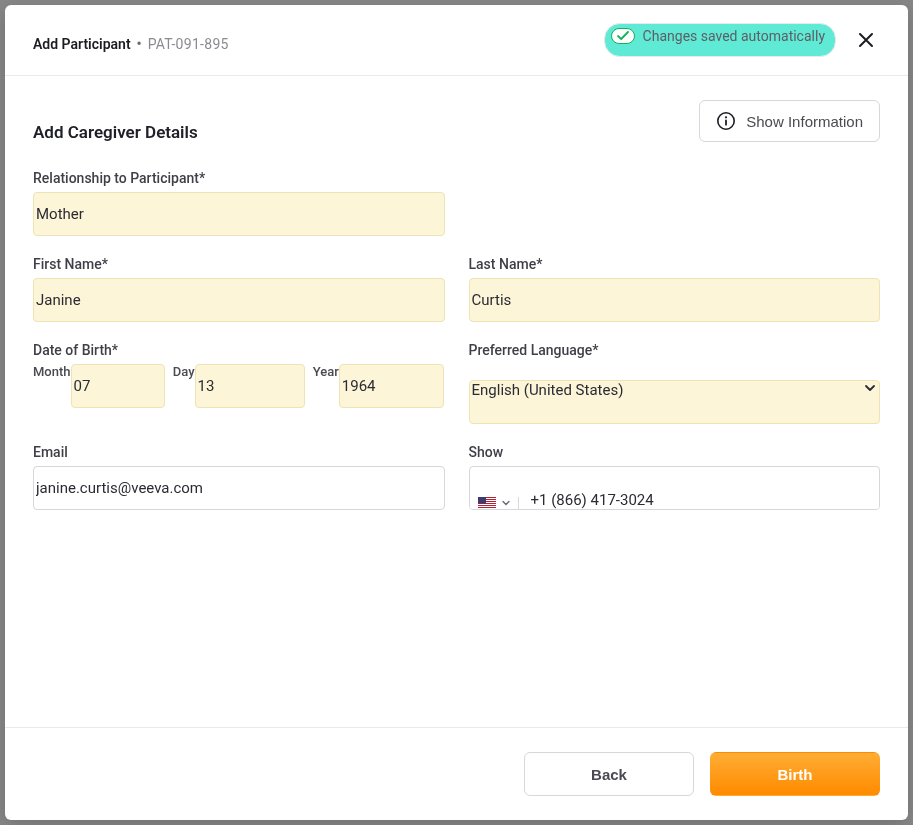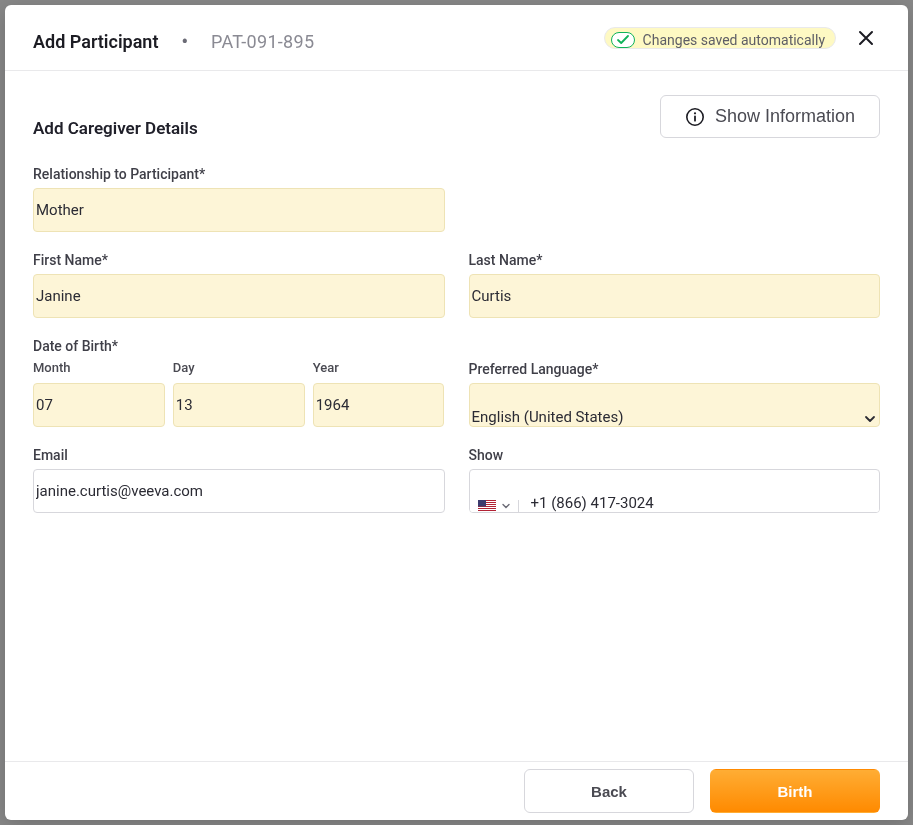--- a/index.html
+++ b/index.html
@@ -22,42 +22,42 @@
     .header {
       display: flex;
       align-items: center;
       justify-content: space-between;
       padding: 18px 28px 18px 28px;
       border-bottom: 1px solid #e9e9eb;
     }
     .header-left {
       display: flex;
       align-items: baseline;
-      gap: 23px;
-      font-size: 18px;
+      gap: 6px;
+      font-size: 14px;
       font-weight: 600;
       color: #1c1c23;
       margin-top: 8px;
     }
     .header-left .dot { color: #6b6b76; font-weight: 700; }
     .header-left .patid { color: #8a8a93; font-weight: 400; letter-spacing: .3px; text-align: center; }
     .header-right {
       display: flex;
       align-items: center;
       gap: 16px;
     }
     .saved-badge {
       display: flex;
       align-items: center;
       gap: 8px;
       color: #5e5e66;
       font-size: 14px;
       border: 1px solid #e9e9eb;
-      background: #fef9c3;
-      padding: 4px 10px 0 6px;
+      background: #5eead4;
+      padding: 4px 10px 12px 6px;
       border-radius: 16px;
     }
     .check-oval {
       display: inline-flex;
       align-items: center;
       justify-content: center;
       width: 24px; height: 16px;
       border: 1.5px solid #0fb35a;
       border-radius: 999px;
       background: #fff;
@@ -90,23 +90,23 @@
       font-weight: 600;
       color: #20202a;
     }
     .show-info-btn {
       display: inline-flex;
       align-items: center;
       gap: 10px;
       border: 1px solid #d7d7dc;
       background: #fff;
       color: #4a4a52;
-      padding: 10px 24px;
+      padding: 10px 16px;
       border-radius: 6px;
-      font-size: 18px;
+      font-size: 15px;
       cursor: pointer;
     }
 
     .grid {
       display: grid;
       grid-template-columns: 1fr 1fr;
       column-gap: 24px;
       row-gap: 20px;
     }
     .field { display: flex; flex-direction: column; gap: 6px; }
@@ -119,42 +119,42 @@
       border-radius: 4px;
       padding: 0 2px;
       font-size: 15px;
       color: #2b2b34;
       font-family: inherit;
       width: 100%;
     }
     .input.highlight, .select-like.highlight { background: #fdf5d7; border-color: #eee3b5; }
     .input { outline: none; }
     .select-like {
-      display: flex; align-items: flex-end; justify-content: space-between; cursor: pointer;
+      display: flex; align-items: flex-start; justify-content: space-between; cursor: pointer; margin-top: 16px;
     }
     .chevron { color: #2b2b34; }
 
     .dob-row { display: grid; grid-template-columns: 1fr 1fr 1fr; column-gap: 8px; }
-    .dob-col { display: flex; flex-direction: column; gap: 8px; }
+    .dob-col { display: flex; flex-direction: row; gap: 0; }
 
     .phone-wrap { display: flex; align-items: flex-end; padding: 0; overflow: hidden; }
     .flag-btn {
       display: flex; align-items: center; gap: 6px;
       padding: 0 8px;
       border-right: 1px solid #d7d7dc;
       cursor: pointer;
       background: #fff;
     }
     .phone-input {
       flex: 1; border: none; outline: none; padding: 0 12px; font-size: 15px; font-family: inherit; color: #2b2b34;
     }
 
     .footer {
       border-top: 1px solid #e9e9eb;
-      padding: 7px 28px;
+      padding: 24px 28px;
       display: flex;
       justify-content: flex-end;
       gap: 16px;
     }
     .btn {
       height: 44px;
       padding: 0 32px;
       border-radius: 6px;
       font-size: 15px;
       font-weight: 600;

